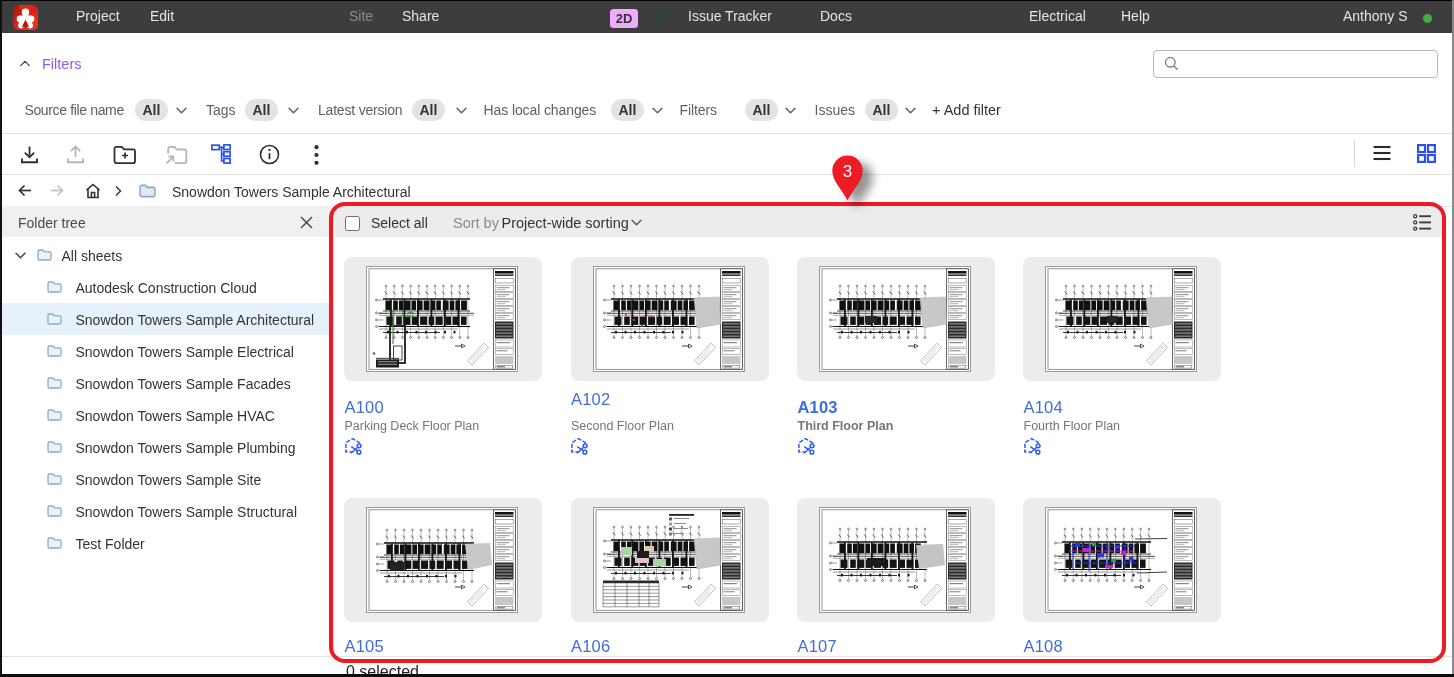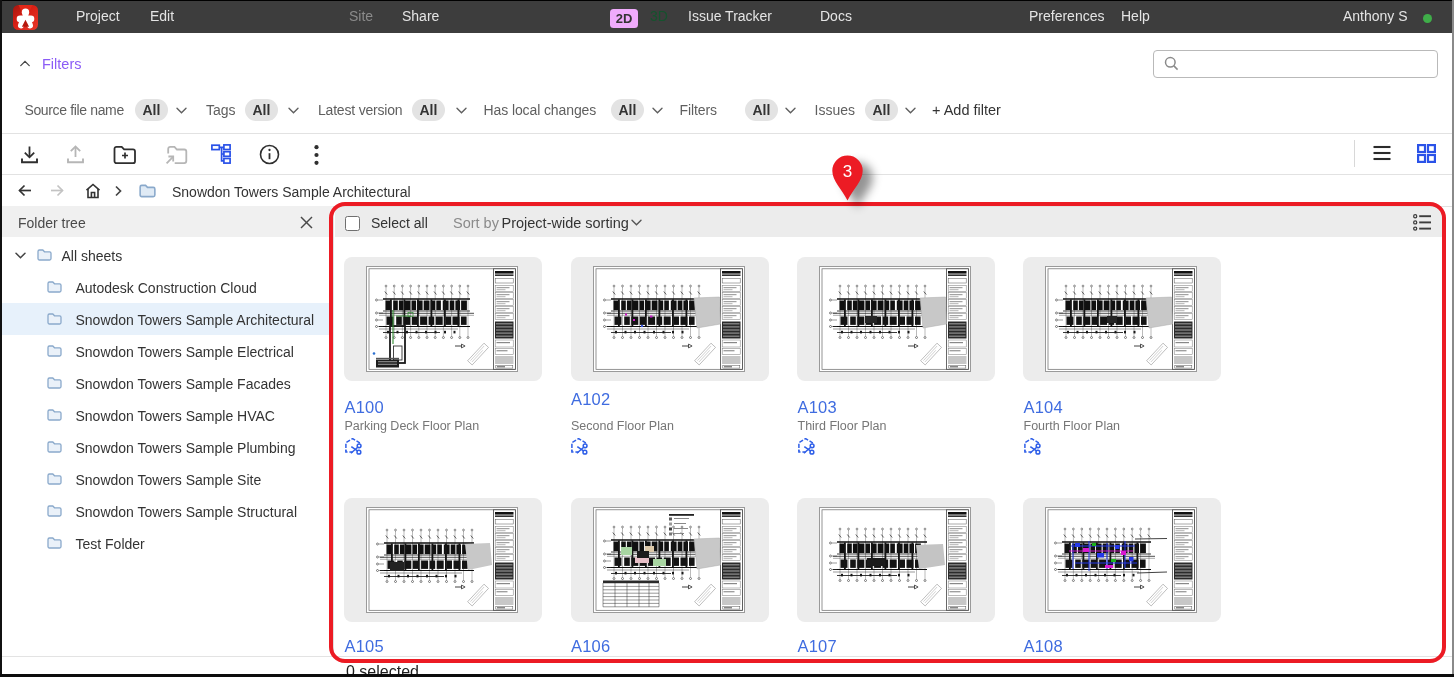--- a/index.html
+++ b/index.html
@@ -27,21 +27,21 @@
 <path d="M14.9 14.2 L17 20.5" stroke="#fff" stroke-width="6" stroke-linecap="round"></path>
 <path d="M12.5 14.8 l3.6 7 h-7.2z" fill="#b5170d"></path>
 </svg>
 <div class="abs" style="left:76px;top:0;height:18px;line-height:33px;font-size:14px;color:#e4e4e4">Project</div>
 <div class="abs" style="left:150px;top:0;height:33px;line-height:33px;font-size:14px;color:#e4e4e4">Edit</div>
 <div class="abs" style="left:349px;top:0;height:33px;line-height:33px;font-size:14px;color:#8b8b8b">Site</div>
 <div class="abs" style="left:402px;top:0;height:33px;line-height:33px;font-size:14px;color:#e4e4e4">Share</div>
 <div class="abs" style="left:650px;top:0;height:33px;line-height:33px;font-size:14px;color:#14532d">3D</div>
 <div class="abs" style="left:688px;top:0;height:33px;line-height:33px;font-size:14px;color:#e4e4e4">Issue Tracker</div>
 <div class="abs" style="left:820px;top:0;height:33px;line-height:33px;font-size:14px;color:#e4e4e4">Docs</div>
-<div class="abs" style="left:1029px;top:0;height:33px;line-height:33px;font-size:14px;color:#e4e4e4">Preferences</div>
+<div class="abs" style="left:1029px;top:0;height:33px;line-height:33px;font-size:14px;color:#e4e4e4">Electrical</div>
 <div class="abs" style="left:1121px;top:0;height:49px;line-height:33px;font-size:14px;color:#e4e4e4">Help</div>
 <div class="abs" style="left:1343px;top:0;height:39px;line-height:33px;font-size:14px;color:#e4e4e4">Anthony S</div>
 <div class="abs" style="left:610px;top:8.5px;width:28px;height:19px;background:#f0abfc;border-radius:3.5px;font-size:13px;font-weight:700;color:#333;text-align:center;line-height:19px">2D</div>
 <div class="abs" style="left:1423px;top:13.5px;width:9px;height:9px;border-radius:50%;background:#3fae49"></div>
 <svg style="position:absolute;left:20px;top:59.5px" width="10" height="7" viewBox="0 0 13 8">
       <path d="M1 6.8L6.5 1.3 12 6.8" fill="none" stroke="#444" stroke-width="1.6" stroke-linecap="round"></path>
     </svg>
 <div style="position:absolute;left:42px;top:55.5px;font-size:14.5px;color:#8b5cf6;font-weight:400;white-space:nowrap;letter-spacing:0px">Filters</div>
 <div class="abs" style="left:1153px;top:49.5px;width:285px;height:28px;border:1px solid #b9b9b9;border-radius:4px"></div>
 <svg class="abs" style="left:1164px;top:56px" width="15" height="15" viewBox="0 0 15 15" fill="none" stroke="#8a8a8a" stroke-width="1.5">
@@ -672,22 +672,22 @@
         <rect x="46" y="50" width="12" height="7" fill="#262626"></rect>
         <line x1="89" y1="80" x2="95.5" y2="80" stroke="#111" stroke-width="0.8"></line>
         <path d="M95.5 78.1l3.6 1.9-3.6 1.9z" fill="none" stroke="#111" stroke-width="0.7"></path>
         <g transform="rotate(-47 112 88)">
           <rect x="100" y="85" width="24" height="6.2" fill="none" stroke="#999" stroke-width="0.6"></rect>
           <line x1="102" y1="87" x2="122" y2="87" stroke="#aaa" stroke-width="0.5"></line>
           <line x1="102" y1="89" x2="118" y2="89" stroke="#aaa" stroke-width="0.5"></line>
         </g>
       </svg>
 </div>
-<div style="position:absolute;left:797.5px;top:398.4px;font-size:16.5px;color:#3f6ce0;font-weight:400;white-space:nowrap;letter-spacing:0.2px">A103</div>
-<div style="position:absolute;left:797.5px;top:418.9px;font-size:12.5px;color:#767676;font-weight:400;white-space:nowrap;letter-spacing:0px">Third Floor Plan</div>
+<div style="position:absolute;left:797.5px;top:398.4px;font-size:16.5px;color:#3f6ce0;font-weight:700;white-space:nowrap;letter-spacing:0.2px">A103</div>
+<div style="position:absolute;left:797.5px;top:418.9px;font-size:12.5px;color:#767676;font-weight:700;white-space:nowrap;letter-spacing:0px">Third Floor Plan</div>
 <svg style="position:absolute;left:797.5px;top:437.5px" width="17" height="17" viewBox="0 0 17 17" fill="none" stroke="#2f5fe8" stroke-width="1.5">
       <path d="M0.9 13.2V4.6L7.6 0.6l6.7 4v1.5" stroke-dasharray="4.2 1.7" stroke-dashoffset="2.6"></path>
       <path d="M0.9 12.2v1.8h7" stroke-dasharray="3.4 1.9"></path>
       <circle cx="14.1" cy="7.8" r="1.9"></circle>
       <circle cx="13.9" cy="14.2" r="1.9"></circle>
       <line x1="6.3" y1="8.6" x2="12.5" y2="12.9"></line>
       <line x1="5.9" y1="15.2" x2="12.7" y2="9.2"></line>
     </svg>
 <div class="abs" style="left:1023px;top:256.5px;width:198px;height:124px;background:#ececec;border-radius:8px">
 <svg style="position:absolute;left:22px;top:9.5px" width="152" height="106" viewBox="0 0 152 106">

